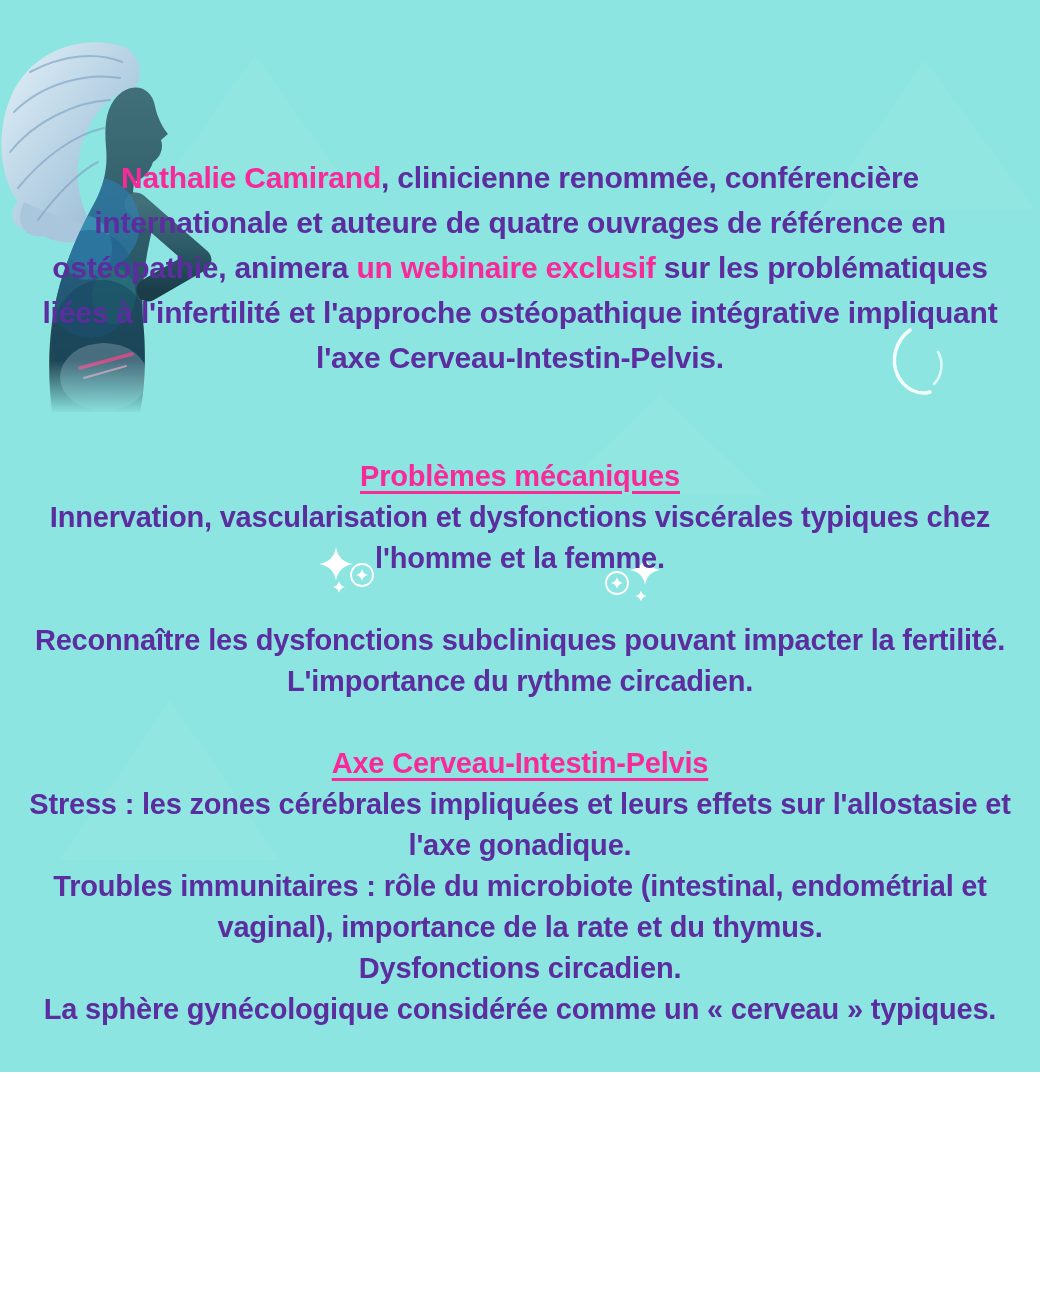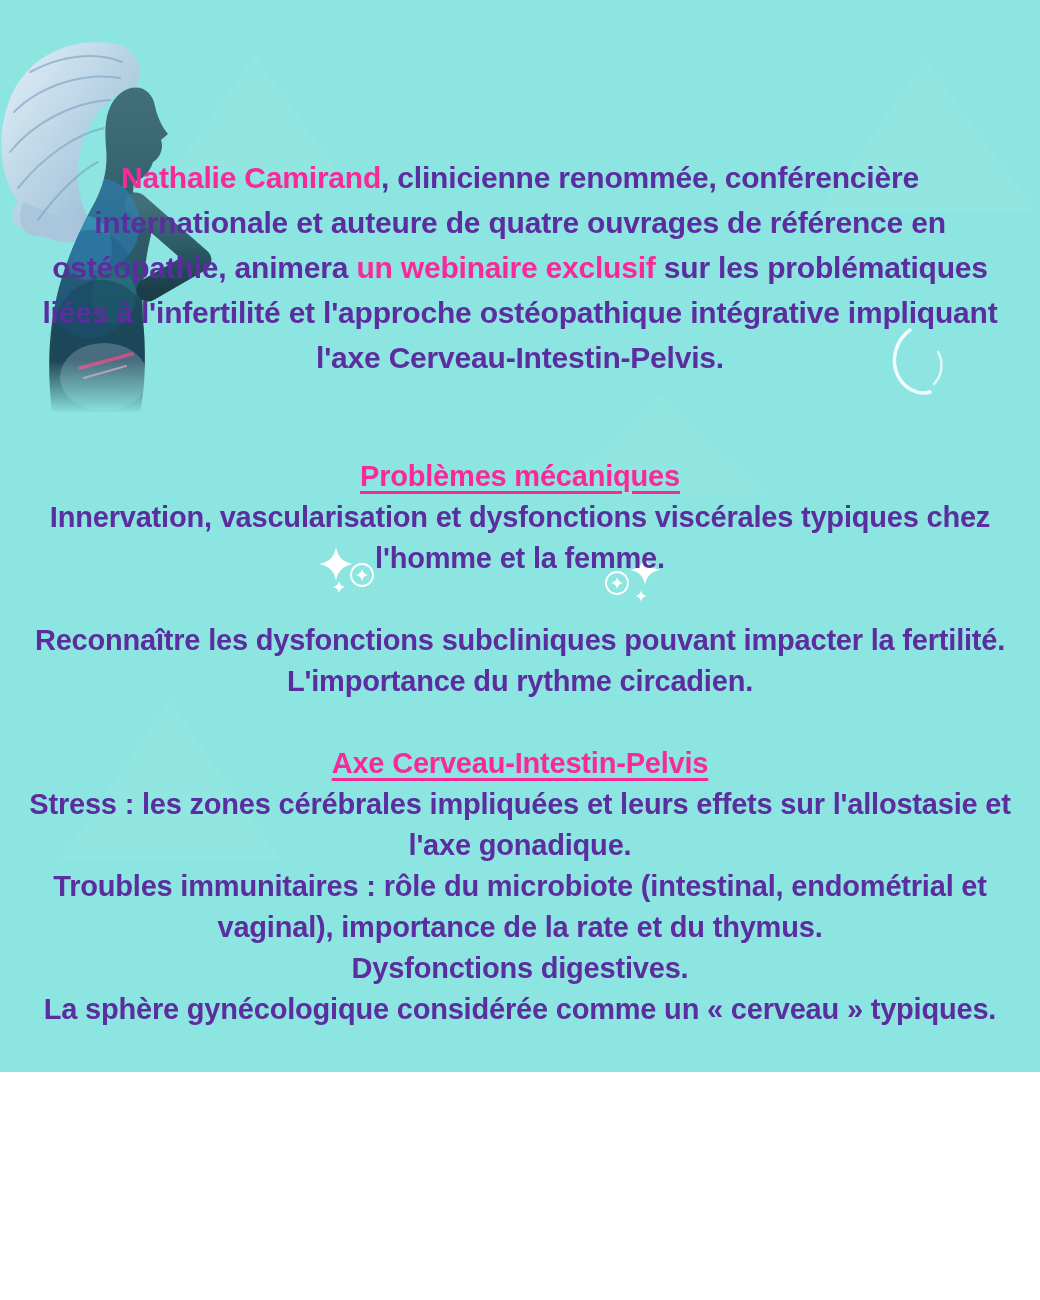--- a/index.html
+++ b/index.html
@@ -158,21 +158,21 @@
         <div class="section-line">Innervation, vascularisation et dysfonctions viscérales typiques chez l'homme et la femme.</div>
       </div>
       <div class="section">
         <div class="section-line">Reconnaître les dysfonctions subcliniques pouvant impacter la fertilité.</div>
         <div class="section-line">L'importance du rythme circadien.</div>
       </div>
       <div class="section">
         <div class="section-heading">Axe Cerveau-Intestin-Pelvis</div>
         <div class="section-line">Stress : les zones cérébrales impliquées et leurs effets sur l'allostasie et l'axe gonadique.</div>
         <div class="section-line">Troubles immunitaires : rôle du microbiote (intestinal, endométrial et vaginal), importance de la rate et du thymus.</div>
-        <div class="section-line">Dysfonctions digestives.</div>
+        <div class="section-line">Dysfonctions circadien.</div>
         <div class="section-line">La sphère gynécologique considérée comme un « cerveau » typiques.</div>
       </div>
     </div>
 
   <div class="logos">
     <div class="logo logo-cob">
       <svg class="logo-shield" width="30" height="37" viewBox="0 0 30 37">
         <path d="M1,1 H29 V23 C29,29.5 21.5,34 15,36 C8.5,34 1,29.5 1,23 Z" fill="#c63b35"></path>
         <rect x="7" y="3.5" width="7" height="28" rx="1" fill="#ffffff"></rect>
         <g fill="#c63b35">

